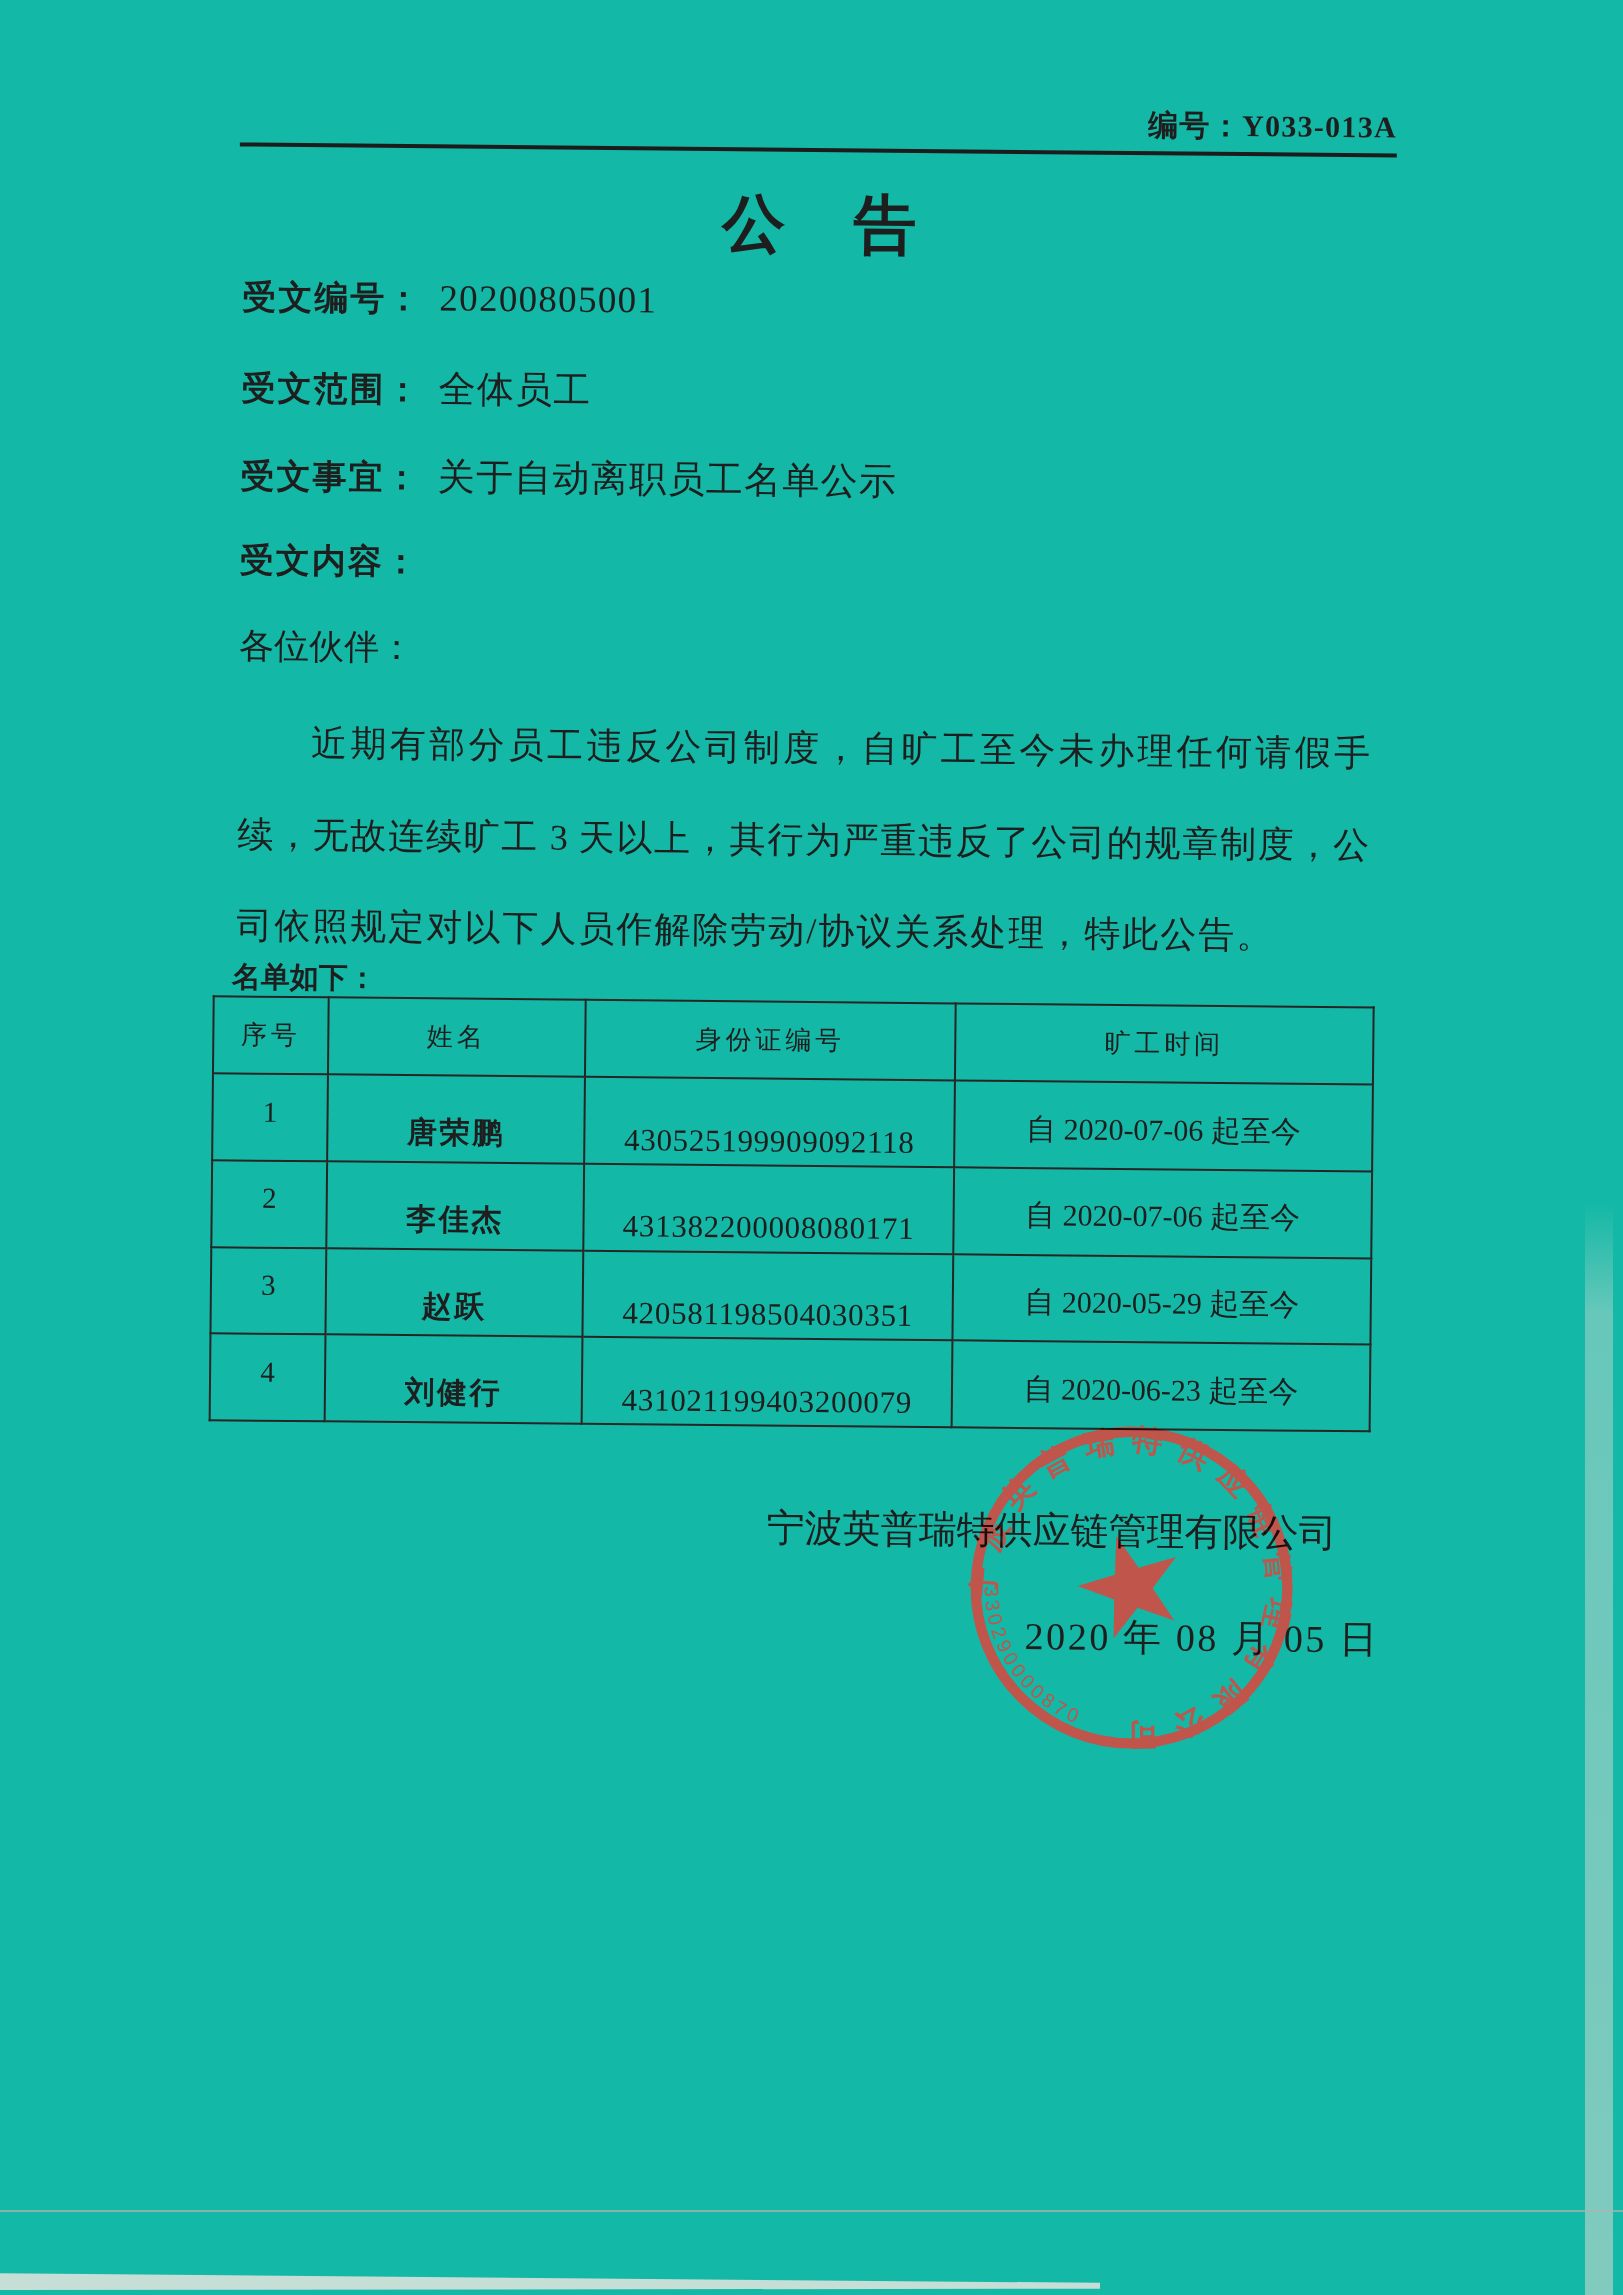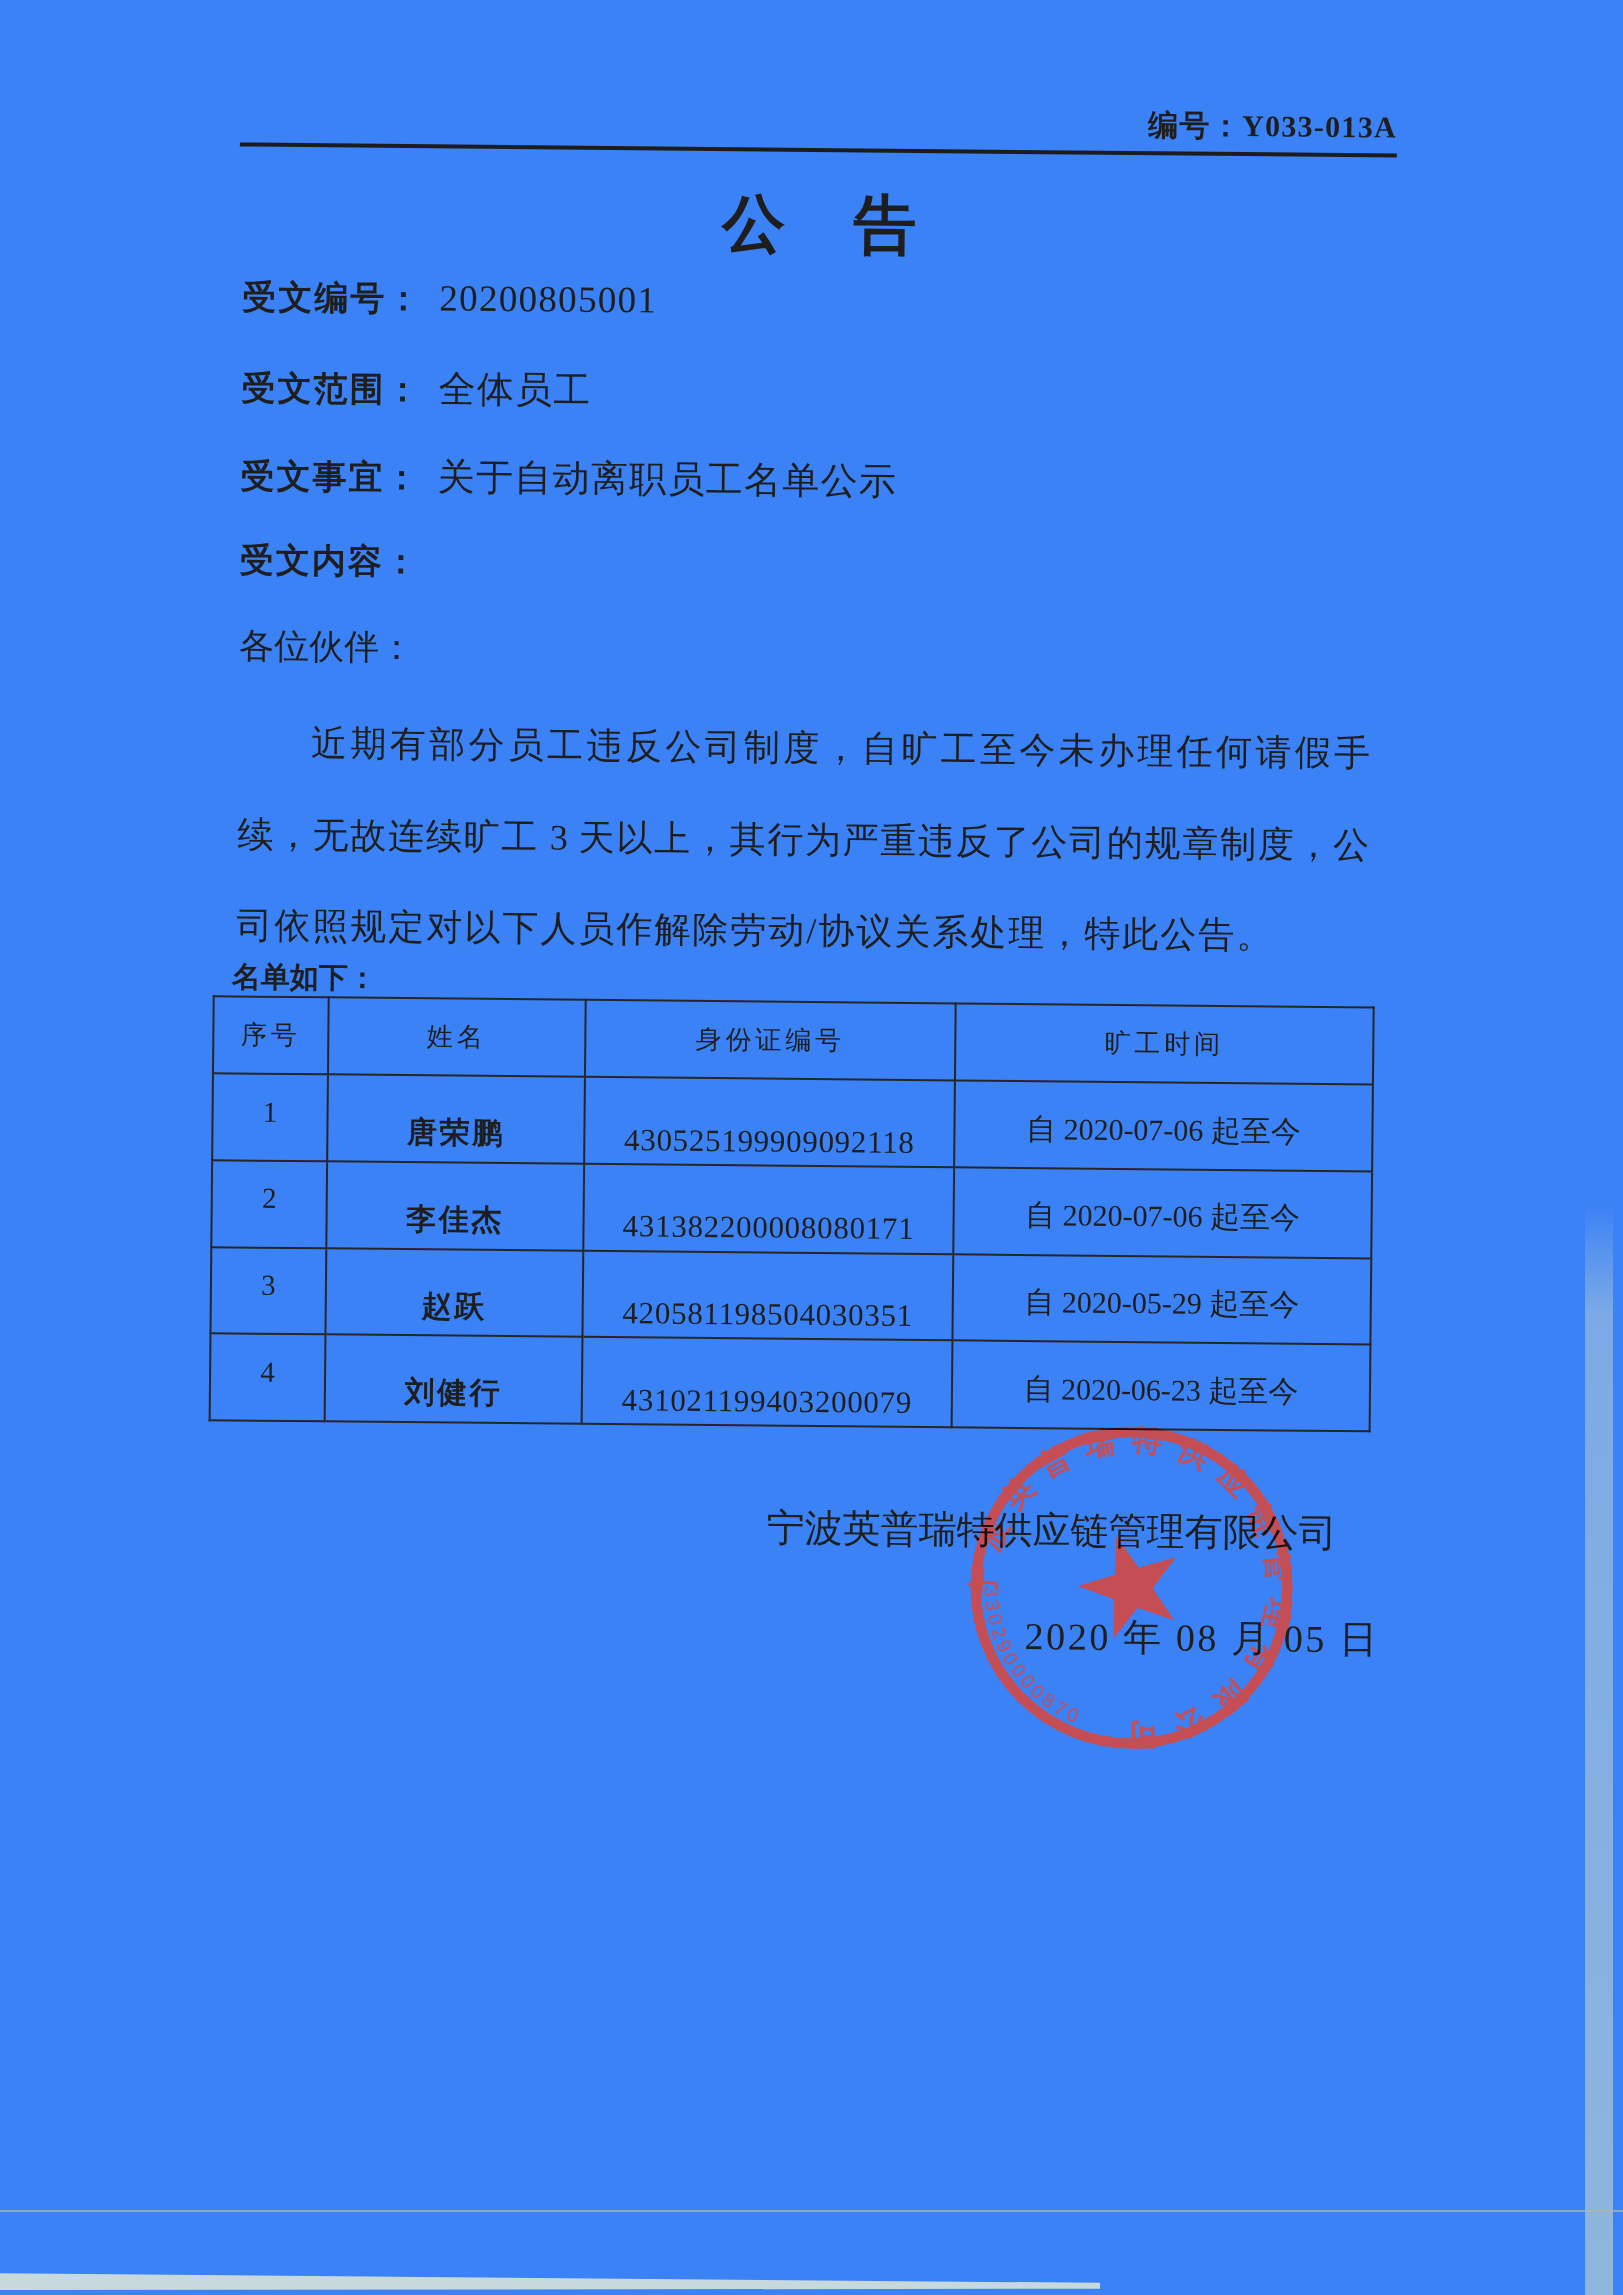--- a/index.html
+++ b/index.html
@@ -1,18 +1,18 @@
 <!DOCTYPE html>
 <html style="font-size:10.5px"><head>
 <meta charset="utf-8">
 <style>
   html,body{margin:0;padding:0;background:#ffffff;}
   body{width:1623px;height:2295px;overflow:hidden;
        font-family:"Liberation Serif", serif;color:#1e1e1e;}
-  .page{position:relative;width:1623px;height:2295px;background:#3b82f6;overflow:hidden;}
+  .page{position:relative;width:1623px;height:2295px;background:#14b8a6;overflow:hidden;}
   .content{position:absolute;inset:0;transform:rotate(0.55deg);transform-origin:812px 1178px;}
 
   
   .doc-number{position:absolute;top:102px;left:1138px;font-size:30px;
               font-weight:bold;letter-spacing:1.3px;white-space:nowrap;}
   .head-rule{position:absolute;top:148px;left:230px;width:1157px;height:3.9px;background:#1c1c1c;}
 
   .title{position:absolute;top:182px;left:0;width:1623px;text-align:center;
          font-size:63px;font-weight:bold;letter-spacing:2.6px;}
 

